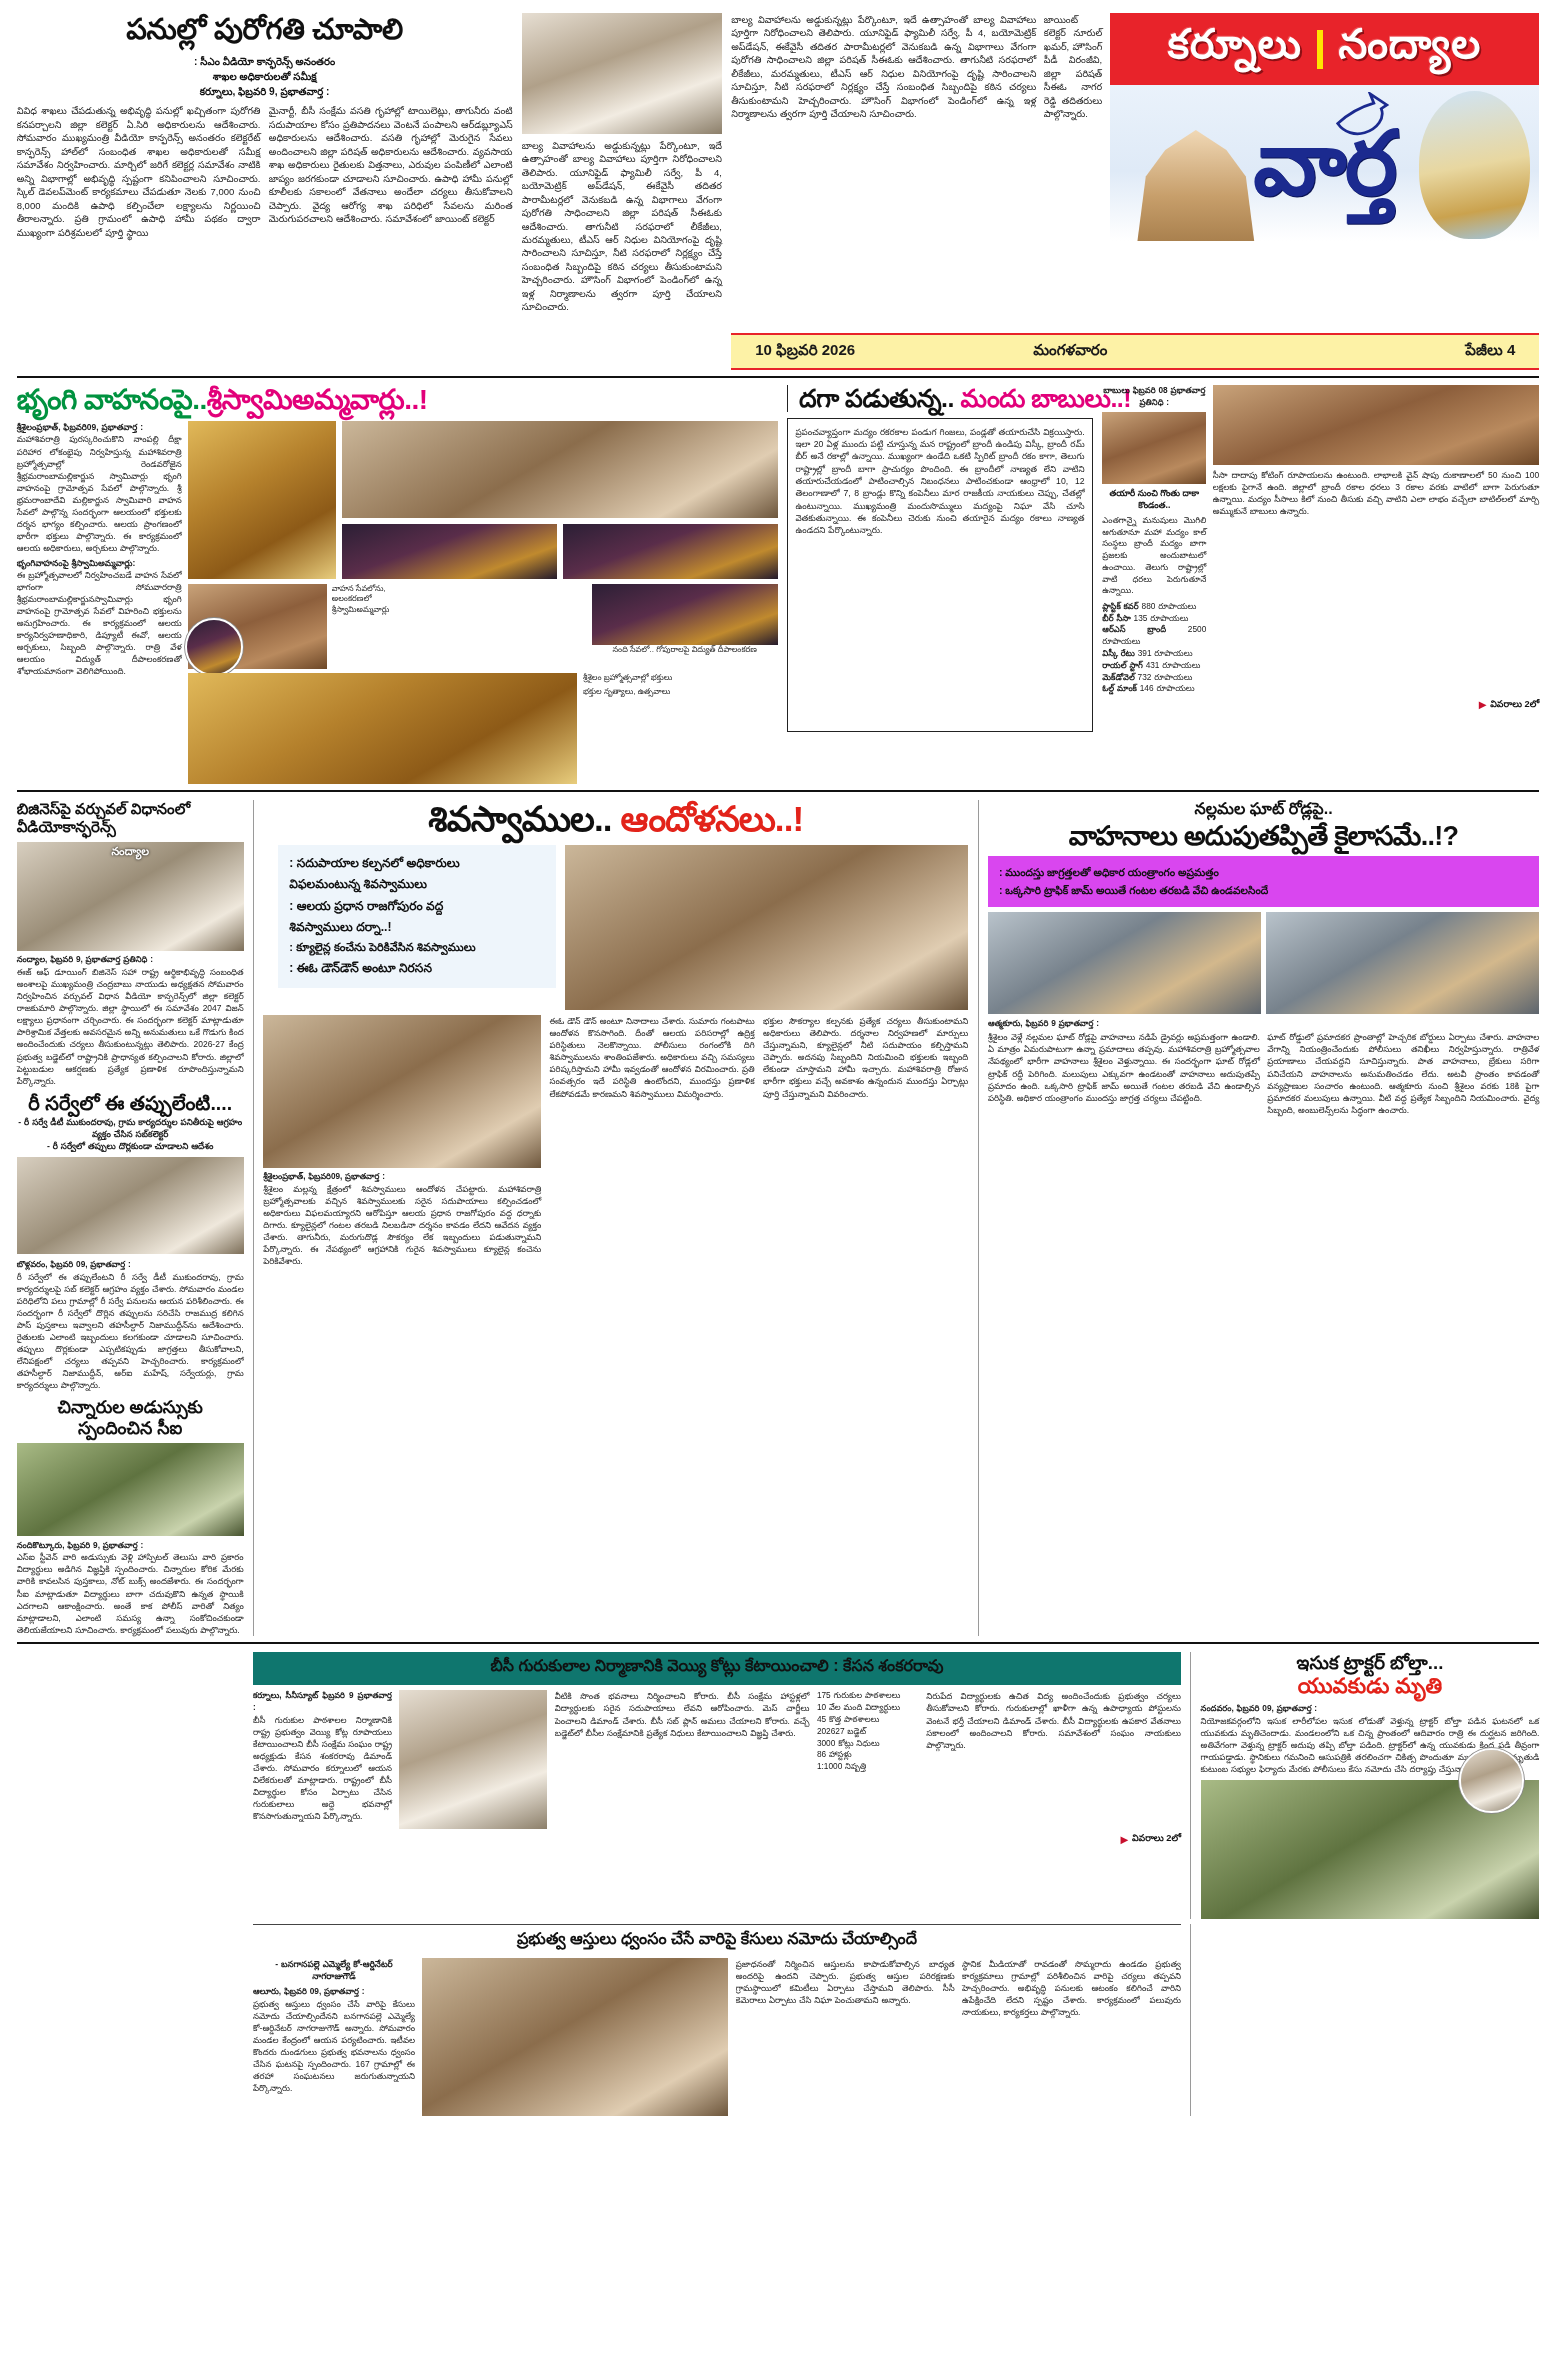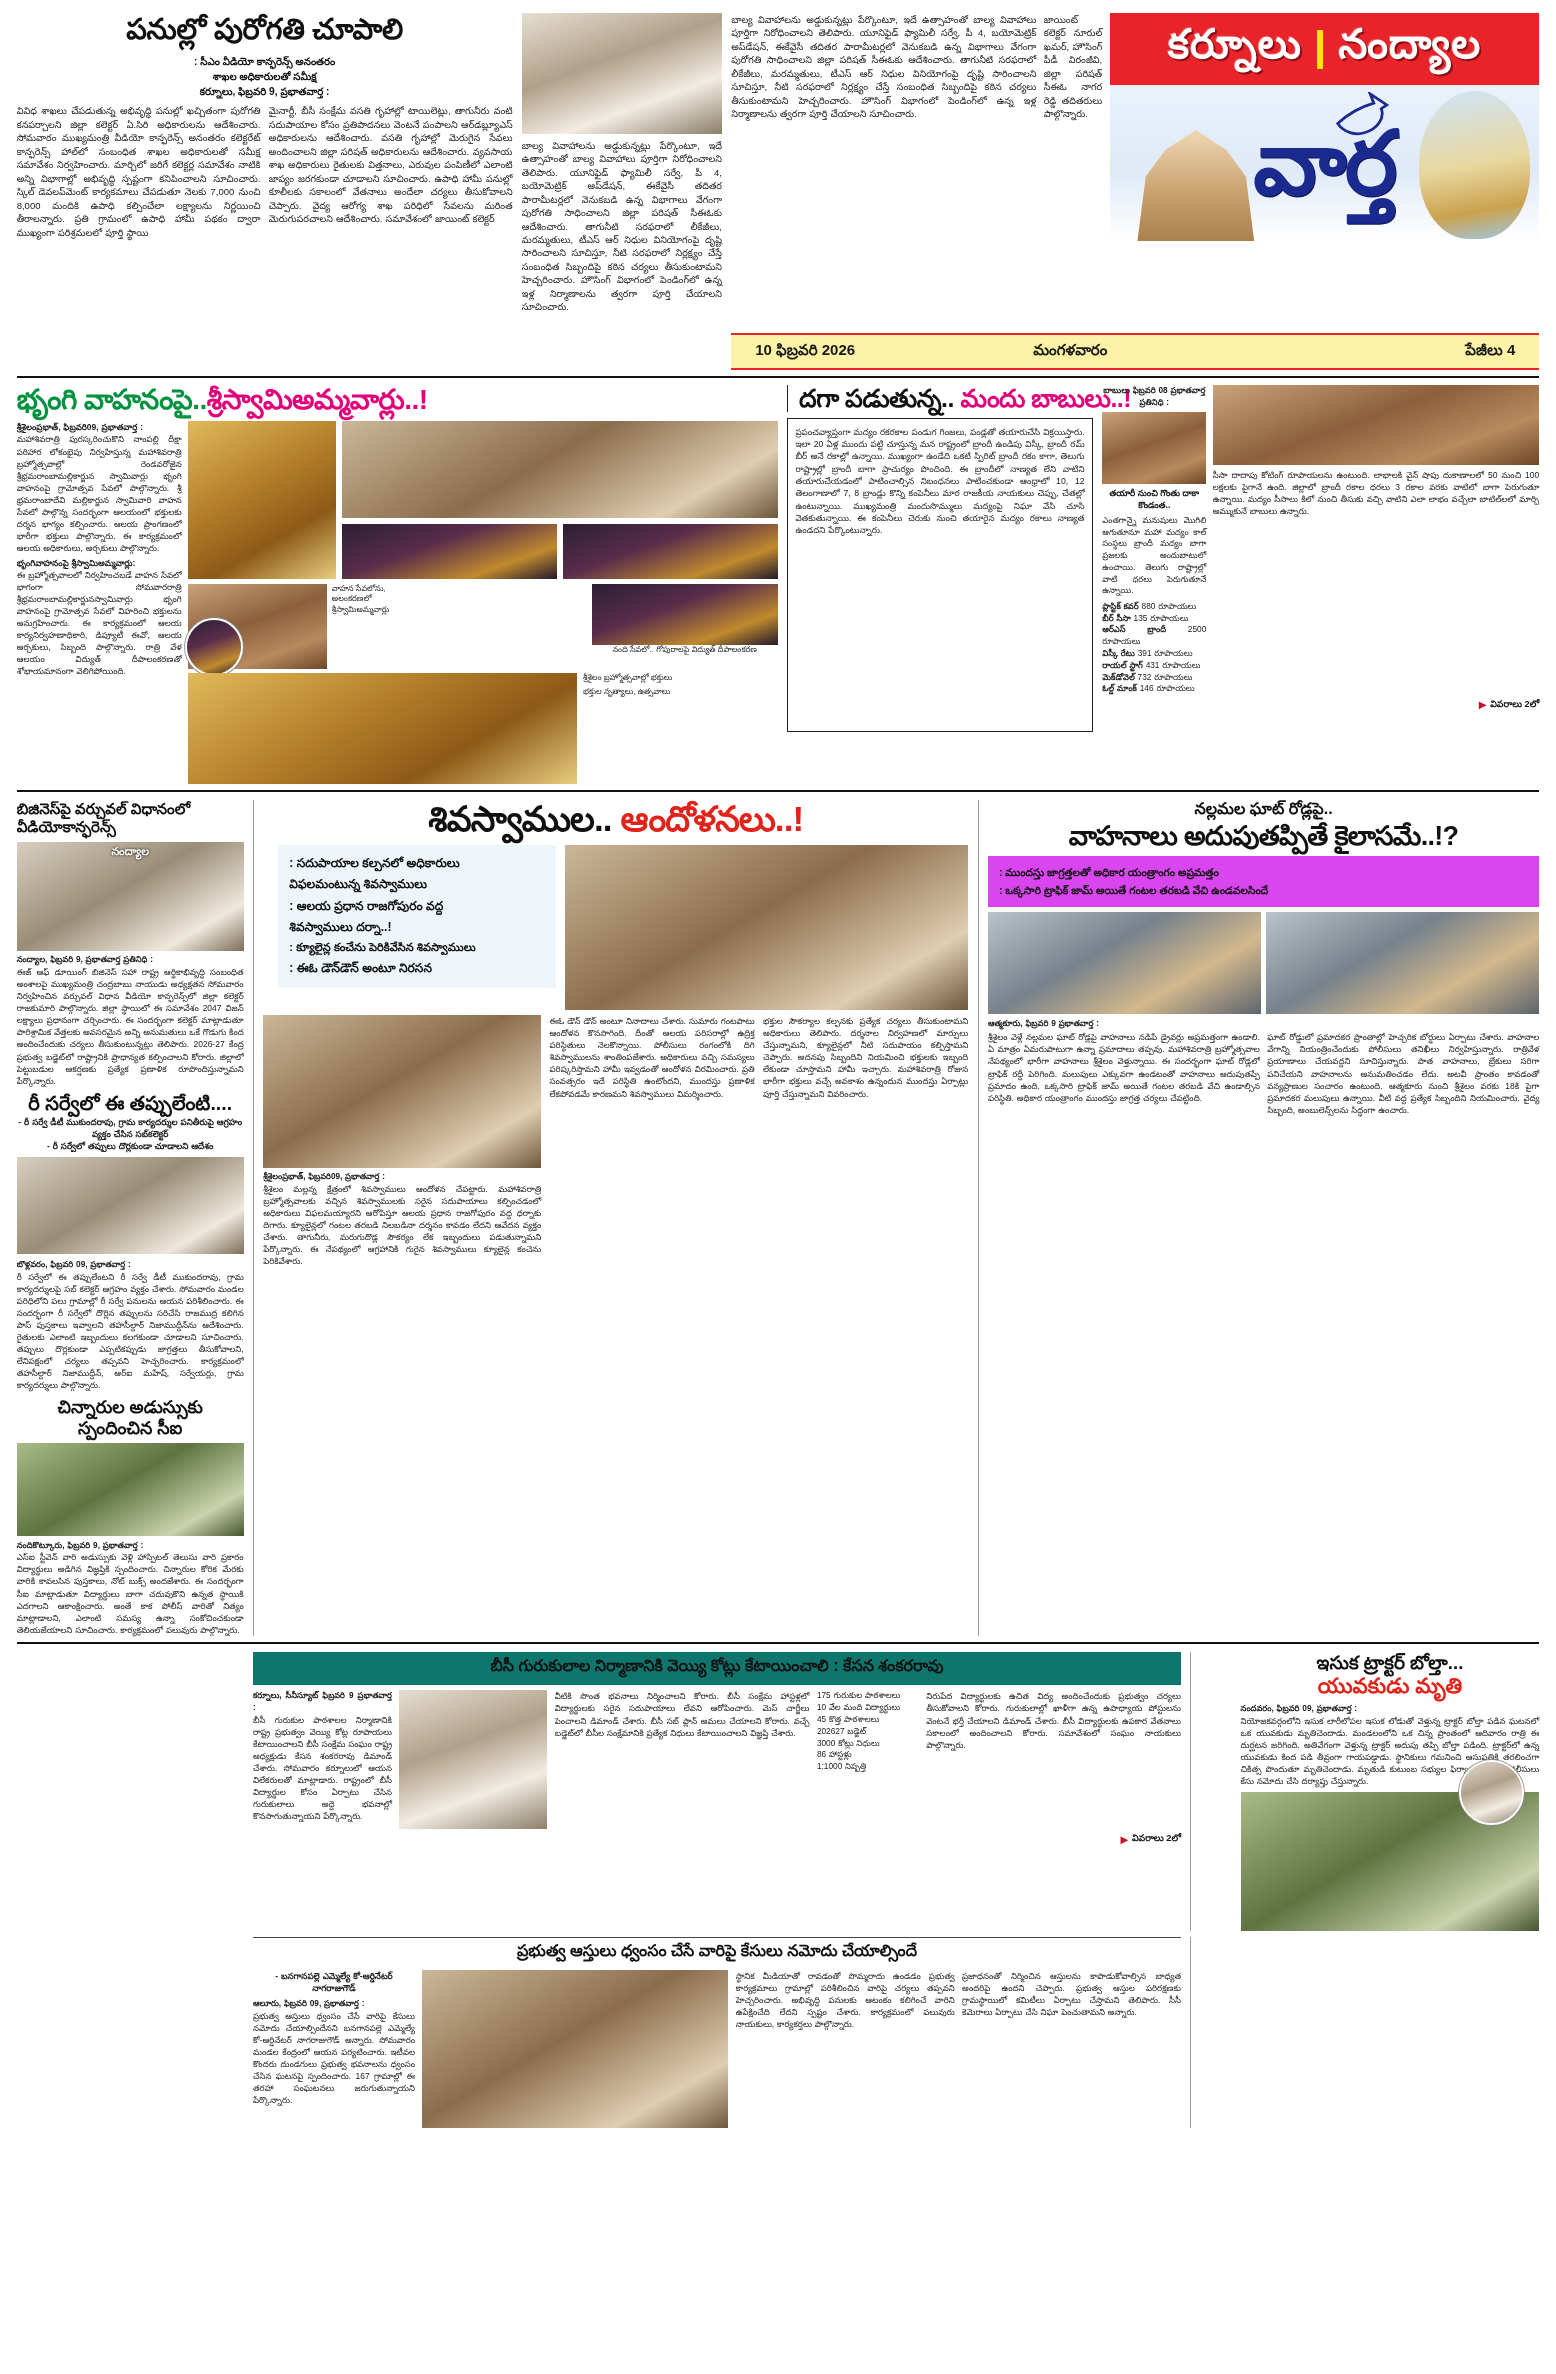--- a/index.html
+++ b/index.html
@@ -120,21 +120,21 @@
   .bullets {
     background:#eef5fb; padding:8.3px 11px; font-size:12.2px; font-weight:bold; line-height:1.75;
   }
   .bullets.pink { background:#d946ef; }
   .bullets div { white-space:nowrap; }
 
   
   .sec4 { display:flex; gap:9.3px; margin-top:5.6px; }
   .sec4-l { width: 227px; }
   .sec4-c { width: 928px; }
-  .sec4-r { flex:1;margin-left:40px; }
+  .sec4-r { flex:1; }
   .arrow-tag { display:flex; justify-content:flex-end; align-items:center; gap:3.7px; margin-top:3.7px; }
 
   
   .sec5 { display:flex; gap:9.3px; margin-top:5.6px; }
   .sec5-l { width: 227px; }
   .sec5-c { width: 928px; }
   .sec5-r { flex:1; }
   .circle-inset {
     position:absolute; border:2.8px solid #fff; border-radius:50%; overflow:hidden;
     box-shadow: 0 0 0 0.9px #888;
@@ -451,22 +451,22 @@
     <div class="sec5-c">
       <div class="hr-thin" style="margin-bottom:4.6px"></div>
       <div class="tel bold center" style="font-size:16px">ప్రభుత్వ ఆస్తులు ధ్వంసం చేసే వారిపై కేసులు నమోదు చేయాల్సిందే</div>
       <div style="display:flex;gap:7.4px;margin-top:5.6px;">
         <div style="width:162px;">
           <div class="body-text bold center" style="font-size:8.7px">- బనగానపల్లె ఎమ్మెల్యే కో-ఆర్డినేటర్ నాగరాజుగౌడ్</div>
           <div class="body-text bold" style="font-size:8.3px;margin-top:3.7px">ఆలూరు, ఫిబ్రవరి 09, ప్రభాతవార్త :</div>
           <div class="body-text" style="font-size:8.5px">ప్రభుత్వ ఆస్తులు ధ్వంసం చేసే వారిపై కేసులు నమోదు చేయాల్సిందేనని బనగానపల్లె ఎమ్మెల్యే కో-ఆర్డినేటర్ నాగరాజుగౌడ్ అన్నారు. సోమవారం మండల కేంద్రంలో ఆయన పర్యటించారు. ఇటీవల కొందరు దుండగులు ప్రభుత్వ భవనాలను ధ్వంసం చేసిన ఘటనపై స్పందించారు. 167 గ్రామాల్లో ఈ తరహా సంఘటనలు జరుగుతున్నాయని పేర్కొన్నారు.</div>
         </div>
         <div class="ph crowd" style="width:306px;height:158px;"></div>
+        <div class="body-text" style="flex:1;font-size:8.5px">ప్రజాధనంతో నిర్మించిన ఆస్తులను కాపాడుకోవాల్సిన బాధ్యత అందరిపై ఉందని చెప్పారు. ప్రభుత్వ ఆస్తుల పరిరక్షణకు గ్రామస్థాయిలో కమిటీలు ఏర్పాటు చేస్తామని తెలిపారు. సీసీ కెమెరాలు ఏర్పాటు చేసి నిఘా పెంచుతామని అన్నారు.</div>
         <div class="body-text" style="flex:1;font-size:8.5px">స్థానిక మీడియాతో రావడంతో సొమ్మరాదు ఉండడం ప్రభుత్వ కార్యక్రమాలు గ్రామాల్లో పరిశీలించిన వారిపై చర్యలు తప్పవని హెచ్చరించారు. అభివృద్ధి పనులకు ఆటంకం కలిగించే వారిని ఉపేక్షించేది లేదని స్పష్టం చేశారు. కార్యక్రమంలో పలువురు నాయకులు, కార్యకర్తలు పాల్గొన్నారు.</div>
-        <div class="body-text" style="flex:1;font-size:8.5px">ప్రజాధనంతో నిర్మించిన ఆస్తులను కాపాడుకోవాల్సిన బాధ్యత అందరిపై ఉందని చెప్పారు. ప్రభుత్వ ఆస్తుల పరిరక్షణకు గ్రామస్థాయిలో కమిటీలు ఏర్పాటు చేస్తామని తెలిపారు. సీసీ కెమెరాలు ఏర్పాటు చేసి నిఘా పెంచుతామని అన్నారు.</div>
       </div>
     </div>
 
     <div class="vr"></div>
     <div class="sec5-r"></div>
   </div>
 
 </div>
 
 

